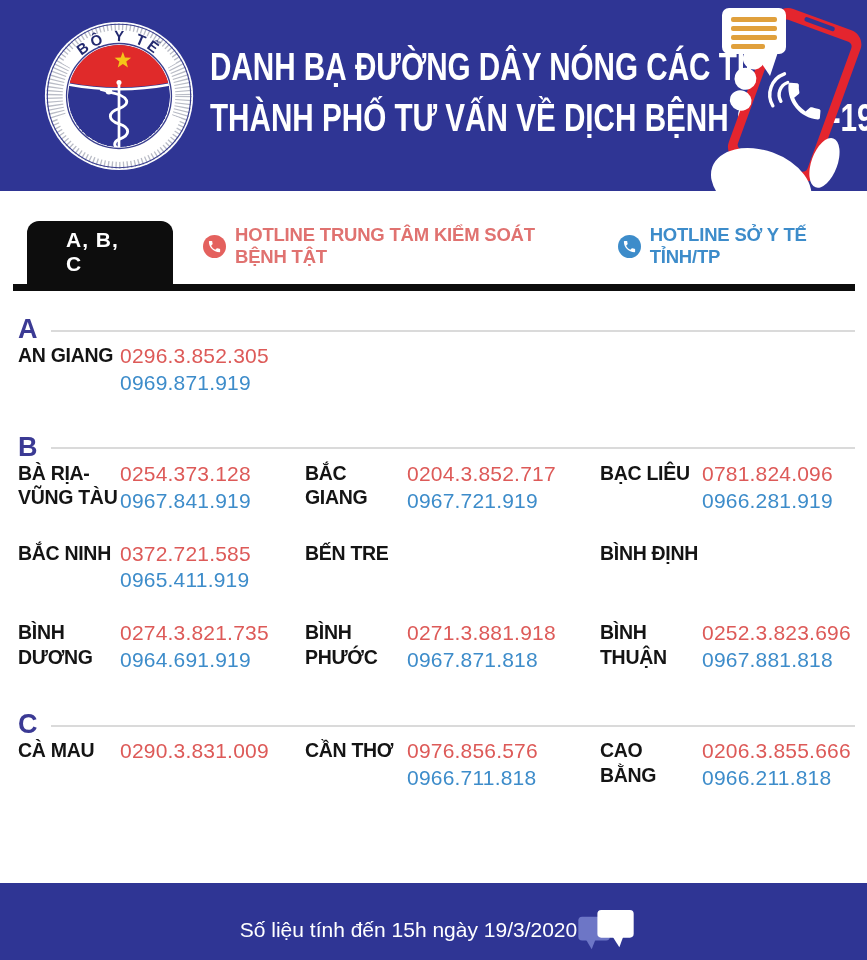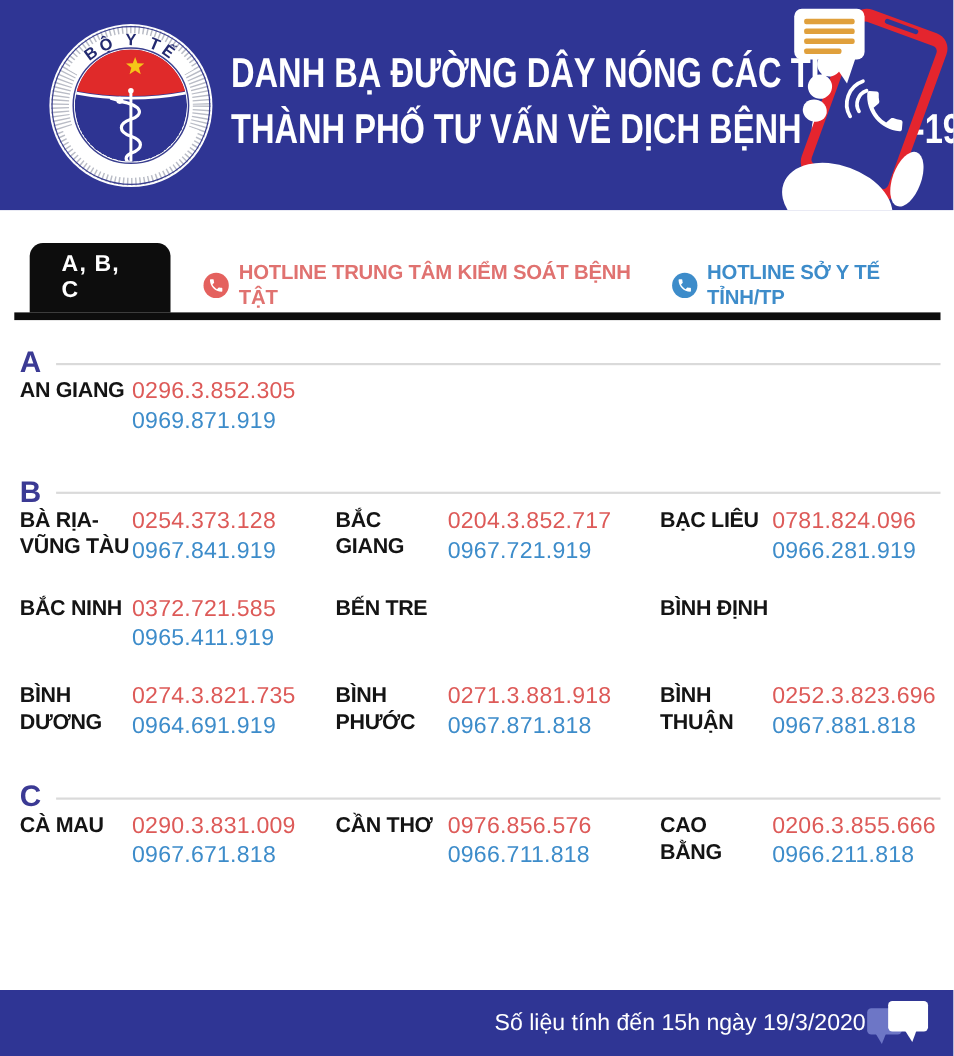--- a/index.html
+++ b/index.html
@@ -40,25 +40,25 @@
     border-bottom: 7px solid #0d0d0d;
     display: flex;
     align-items: flex-end;
   }
   .tab {
     margin-left: 14px;
     background: #0d0d0d;
     color: #ffffff;
     font-weight: bold;
     font-size: 21px;
-    padding: 7px 29px 8px;
+    padding: 7px 39px 8px;
     border-radius: 12px 12px 0 0;
     letter-spacing: 1px;
   }
-  .legend { display: flex; align-items: center; gap: 9px; margin-left: 30px; padding-bottom: 3px; }
+  .legend { display: flex; align-items: center; gap: 9px; margin-left: 30px; padding-bottom: 16px; }
   .legend-icon { width: 23px; height: 23px; border-radius: 50%; flex: none; display: flex; align-items: center; justify-content: center; }
   .legend-icon.red { background: var(--legend-red, #e4615e); }
   .legend-icon.blue { background: var(--soyte-blue, #3d8cca); }
   .legend-text { font-weight: bold; font-size: 18.5px; letter-spacing: -0.2px; }
   .legend-text.red { color: var(--legend-red-text, #e07270); }
   .legend-text.blue { color: var(--soyte-blue, #3d8cca); }
 
   
   .content { padding: 0 12px 0 18px; }
   .section { margin-top: 25px; }
@@ -94,22 +94,22 @@
 
   
   .footer {
     position: absolute;
     left: 0; right: 0; bottom: 0;
     height: 60px;
     background: var(--header-bg, #2f3594);
     color: #ffffff;
     display: flex;
     align-items: center;
-    justify-content: flex-end;
-    padding: 0 22px 0 30px;
+    justify-content: center;
+    padding: 17px 22px 0 30px;
     font-size: 21px;
   }
   .chat-icon { width: 58px; height: 42px; margin-top: 2px; }
 </style>
 </head>
 <body>
 
 <div class="page">
 
   <header class="header">
@@ -309,21 +309,20 @@
   <section class="section">
     <div class="section-head">
       <span class="section-letter">C</span>
       <span class="section-rule"></span>
     </div>
     <div class="entries">
   <div class="entry">
     <div class="province">CÀ MAU</div>
     <div class="numbers">
       <div class="num cdc">0290.3.831.009</div>
-      <div class="num soyte">0967.671.818</div>
     </div>
   </div>
 
   <div class="entry">
     <div class="province">CẦN THƠ</div>
     <div class="numbers">
       <div class="num cdc">0976.856.576</div>
       <div class="num soyte">0966.711.818</div>
     </div>
   </div>

